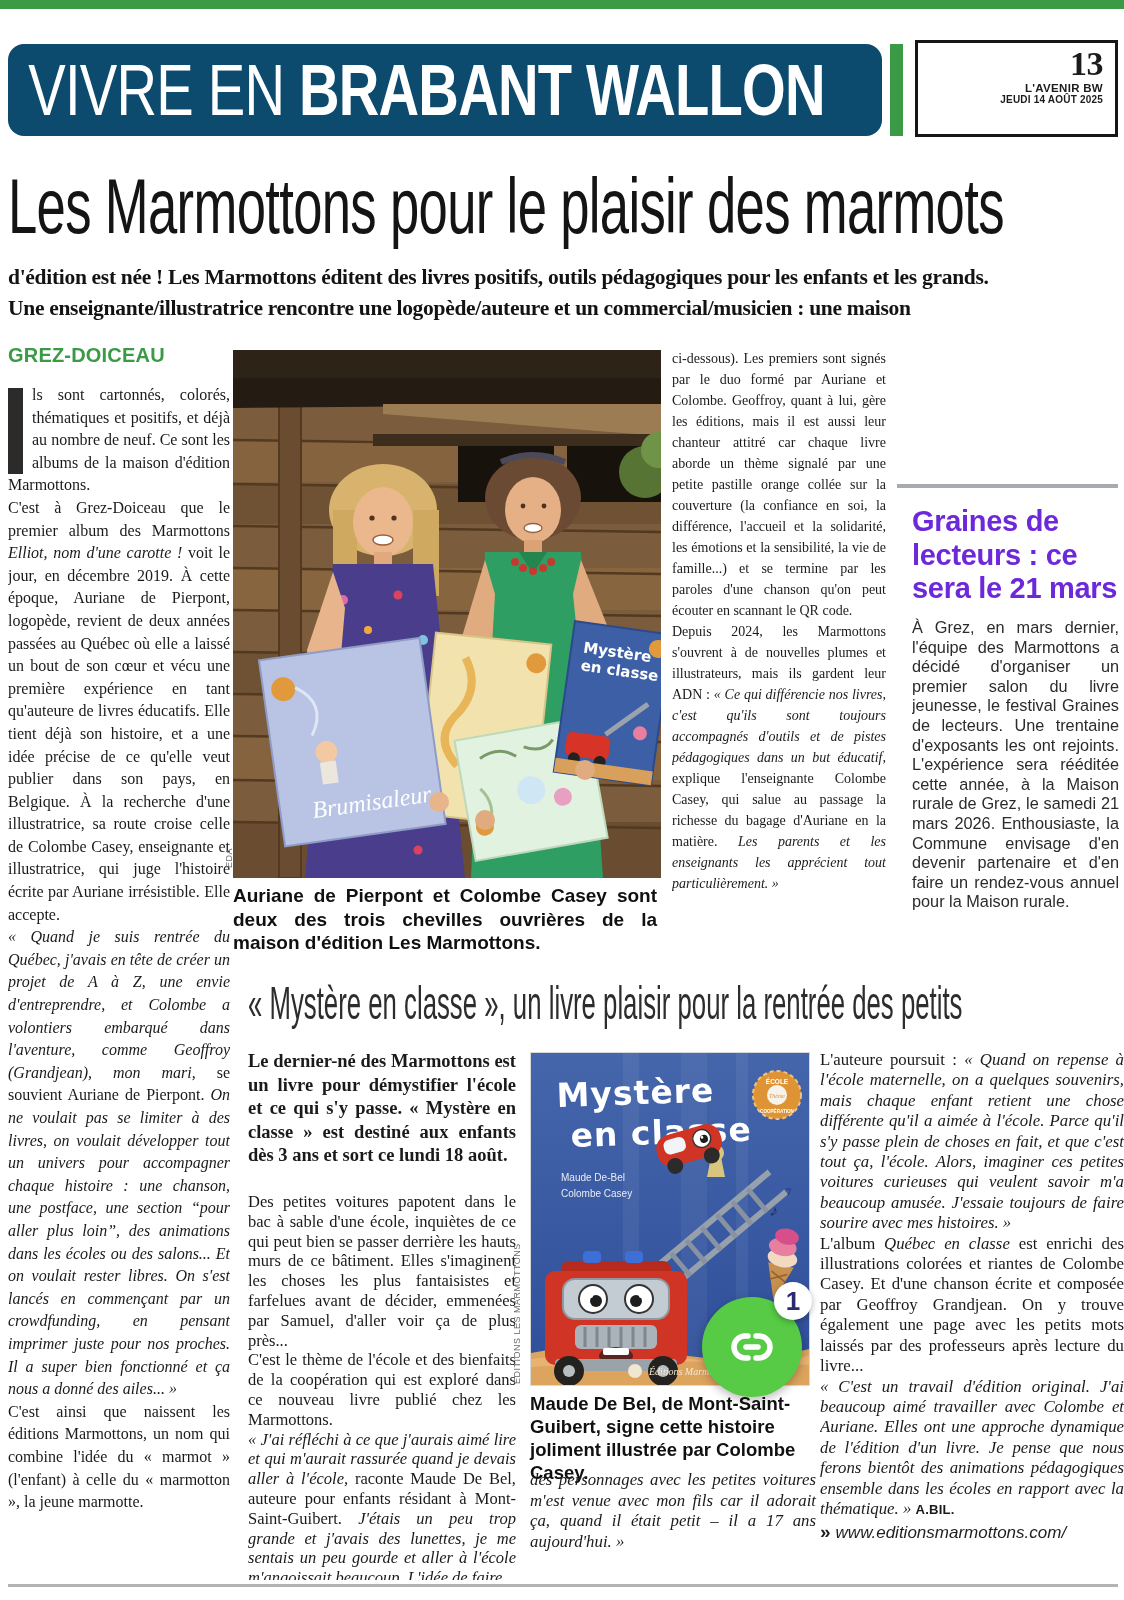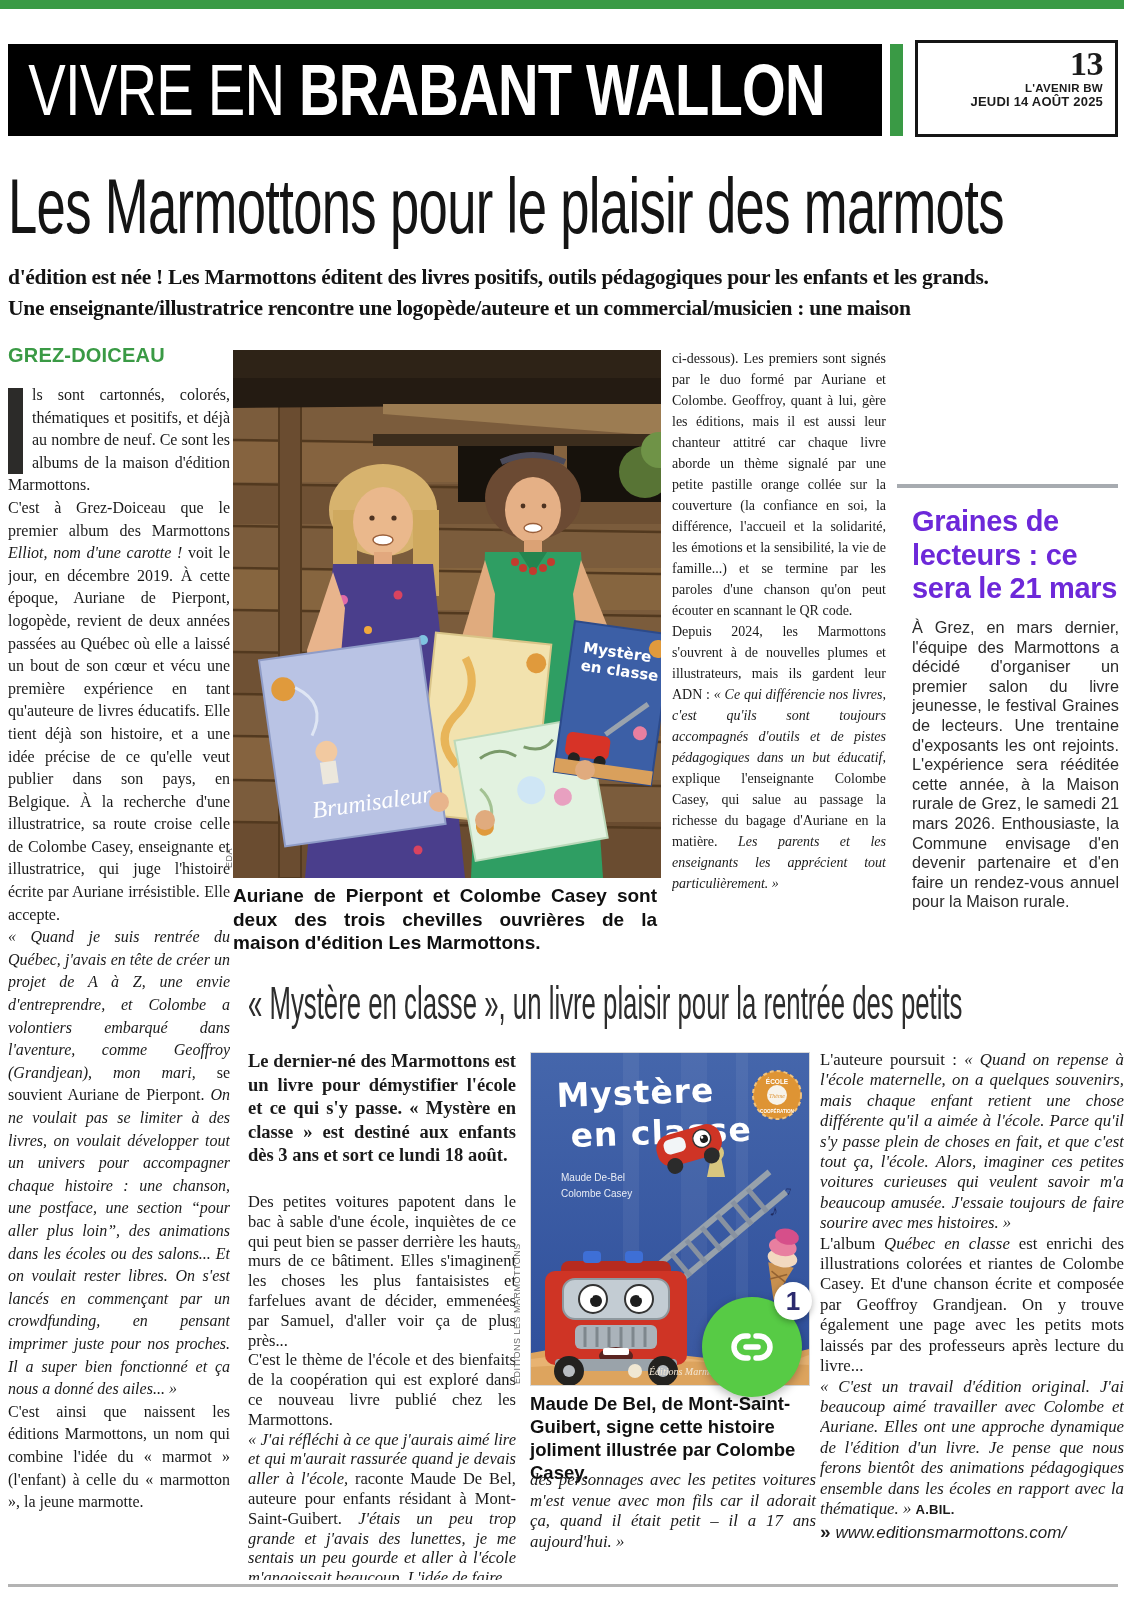--- a/index.html
+++ b/index.html
@@ -1,32 +1,32 @@
 <!DOCTYPE html>
 <html lang="fr"><head>
 <meta charset="utf-8">
 <style>
   html,body{margin:0;padding:0;background:#e9e9e9;}
   #page{position:relative;width:1124px;height:1600px;background:#ffffff;overflow:hidden;
         font-family:"Liberation Serif",serif;color:#191919;}
   .abs{position:absolute;}
   
   .top-strip{left:0;top:0;width:1124px;height:9px;background:#3A9A45;}
-  .header-bar{left:8px;top:44px;width:874px;height:92px;background:#000000;overflow:hidden;}
+  .header-bar{left:8px;top:44px;width:874px;height:92px;background:#0c4a6e;overflow:hidden;border-radius:16px;}
   .header-bar .cond{display:inline-block;transform:scaleX(.78);transform-origin:0 50%;
         white-space:nowrap;font-family:"Liberation Sans",sans-serif;font-size:72px;
         color:#ffffff;line-height:92px;padding-left:26px;letter-spacing:-1px;}
   .hb-light{font-weight:400;} .hb-bold{font-weight:700;}
   .header-stripe{left:890px;top:44px;width:13px;height:92px;background:#3A9A45;}
   .header-box{left:915px;top:40px;width:203px;height:97px;border:3px solid #161616;
         box-sizing:border-box;text-align:right;padding:4px 12px 0 0;
         font-family:"Liberation Sans",sans-serif;color:#1b1b1b;}
   .hb-num{font-size:34px;font-weight:800;line-height:34px;letter-spacing:-.5px;font-family:Liberation Serif, serif;}
   .hb-brand{font-size:11.5px;font-weight:700;letter-spacing:.3px;margin-top:1px;}
-  .hb-date{font-size:13px;font-weight:700;letter-spacing:.2px;}
+  .hb-date{font-size:10px;font-weight:700;letter-spacing:.2px;}
   
   .h1-wrap{left:8px;top:156px;width:1114px;height:102px;overflow:hidden;}
   .h1-wrap .cond{display:inline-block;transform:scaleX(.675);transform-origin:0 0;
         white-space:nowrap;font-family:"Liberation Sans",sans-serif;font-size:78px;
         font-weight:400;letter-spacing:-1px;color:#141414;line-height:100px;}
   .standfirst{left:8px;top:262px;width:1114px;font-family:"Liberation Serif",serif;
         font-weight:700;font-size:21.5px;line-height:31px;color:#131313;
         letter-spacing:-.3px;white-space:nowrap;overflow:hidden;}
   
   .kicker{left:8px;top:344px;font-family:"Liberation Sans",sans-serif;font-weight:800;

